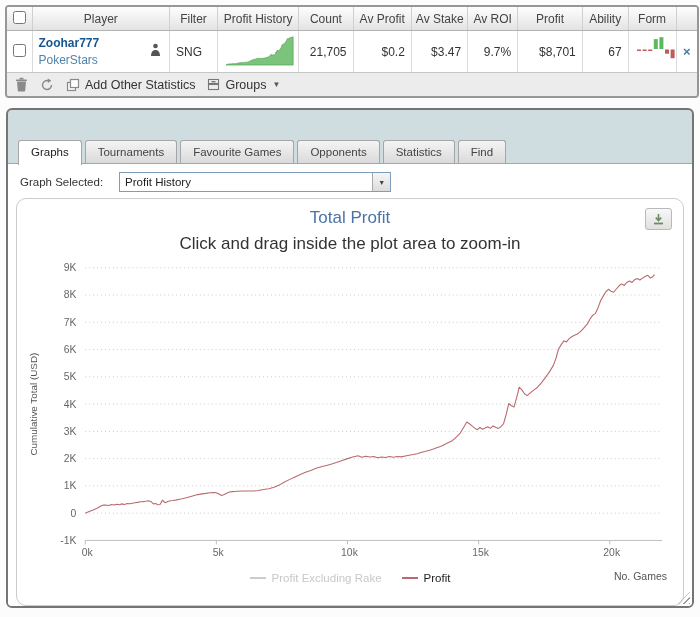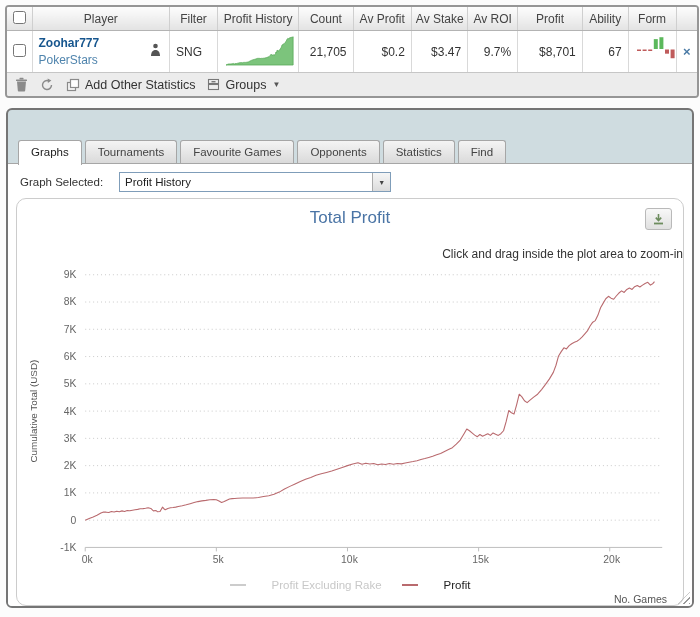--- a/index.html
+++ b/index.html
@@ -51,29 +51,29 @@
   .tab.active{background:#fff;color:#222;padding-bottom:7px;margin-bottom:-2px;}
   .pcontent{flex:1;background:#fff;border-top:1px solid #a6a6a6;margin:0;border-radius:0 0 4px 4px;position:relative;}
   .gsel-row{display:flex;align-items:center;gap:16px;padding:8px 10px 5px 12px;}
   .gsel-label{font-size:11.5px;color:#333;}
   .selectbox{width:272px;height:20px;border:1px solid #7f9db9;background:#fff;display:flex;align-items:center;
     justify-content:space-between;font-size:11.5px;color:#222;padding-left:5px;cursor:pointer;box-sizing:border-box;}
   .sel-btn{width:17px;height:18px;background:linear-gradient(#f6f6f6,#dcdcdc);border-left:1px solid #aaa;display:flex;
     align-items:center;justify-content:center;font-size:7px;color:#444;}
   .chart-panel{position:relative;margin:1px 8px 0 8px;border:1px solid #ccc;border-radius:10px;height:408px;background:#fff;box-sizing:border-box;}
   .chart-title{text-align:center;color:#4a74a5;font-size:17px;margin-top:9px;}
-  .chart-subtitle{text-align:right;color:#333;font-size:12px;margin-top:19px;}
+  .chart-subtitle{text-align:center;color:#333;font-size:17px;margin-top:6px;}
   .dl-btn{position:absolute;top:9px;right:11px;width:27px;height:22px;border:1px solid #b9b9b9;border-radius:3px;
     background:linear-gradient(#f8f8f8,#e0e0e0);cursor:pointer;padding:0;display:flex;align-items:center;justify-content:center;}
   #chart-svg{display:block;width:656px;height:312px;margin:2px auto 0 auto;font-family:inherit;}
   .legend-row{position:relative;display:flex;justify-content:center;gap:20px;align-items:center;font-size:11.5px;height:20px;}
-  .leg-item{display:inline-flex;align-items:center;cursor:pointer;color:#222;gap:20px;}
+  .leg-item{display:inline-flex;align-items:center;cursor:pointer;color:#222;}
   .leg-item.disabled{color:#c8c8c8;}
   .leg-dash{display:inline-block;width:16px;height:2px;margin-right:6px;}
-  .xlabel{position:absolute;right:16px;top:18px;color:#555;font-size:10.5px;padding-left:40px;}
+  .xlabel{position:absolute;right:16px;top:2px;color:#555;font-size:10.5px;padding-left:40px;}
   .grip{position:absolute;right:2px;bottom:2px;width:12px;height:12px;cursor:nwse-resize;
     background:repeating-linear-gradient(135deg,#9a9a9a 0 1px,transparent 1px 4px);
     clip-path:polygon(100% 0,100% 100%,0 100%);}
 </style>
 </head>
 <body>
 
 <div class="page">
 
   <div class="grid-panel">

